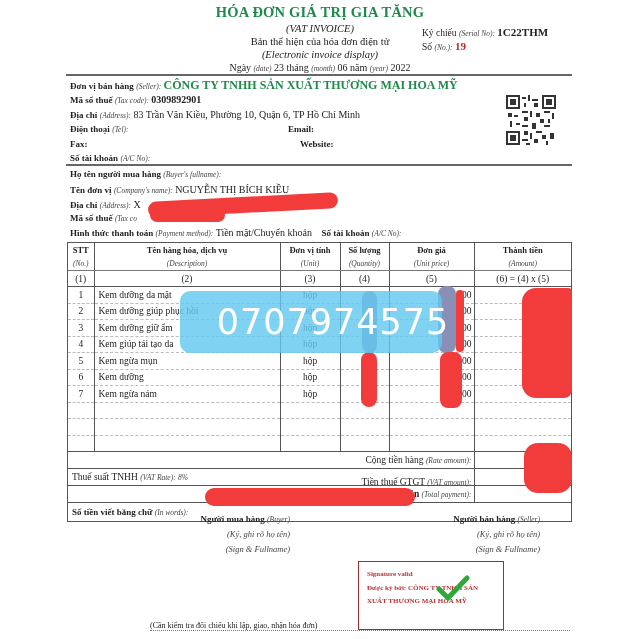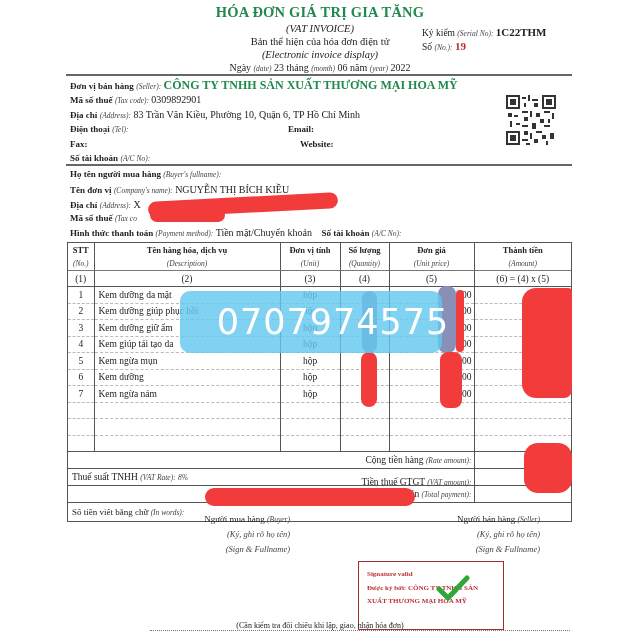--- a/index.html
+++ b/index.html
@@ -1,21 +1,21 @@
 <!DOCTYPE html>
 <html><head>
 <meta charset="utf-8">
 <style>
   * { box-sizing: border-box; margin: 0; padding: 0; }
   html, body { width: 639px; height: 639px; background: #ffffff; overflow: hidden; }
   body { position: relative; font-family: "Liberation Serif", "DejaVu Serif", serif; color: #222; }
 
   .abs { position: absolute; }
   .i { font-style: italic; font-size: 7.5px; color: #444; }
-  .b { font-weight: normal; }
+  .b { font-weight: bold; }
 
   
   .title { left: 150px; top: 4px; width: 340px; text-align: center; font-size: 14.5px; font-weight: bold; color: #1f8a4c; letter-spacing: 0.2px; }
   .subtitle { left: 150px; width: 340px; text-align: center; font-size: 10.5px; }
   .subtitle.it { font-style: italic; }
   .serial { left: 422px; font-size: 9.5px; }
   .serial .val { font-weight: bold; font-size: 11px; }
   .serial .red { color: #c0282d; font-weight: bold; font-size: 11px; }
 
   .hr { left: 66px; width: 506px; height: 1.5px; background: #666; }
@@ -42,21 +42,21 @@
   .sum td { border-top: 1.2px solid #555; height: 17px; font-size: 9.5px; }
   .sum td.lbl { text-align: right; padding-right: 2px; }
   .words td { border-top: 1.2px solid #555; height: 18px; font-size: 9px; padding-left: 4px; }
 
   
   .sign { width: 220px; text-align: right; font-size: 9px; }
   .sign .line { height: 15px; }
   .stamp { left: 358px; top: 561px; width: 146px; height: 69px; border: 1.2px solid #9b3030; padding: 6px 8px; font-size: 7px; color: #b33; font-weight: bold; line-height: 13.5px; }
   .stamp .it { font-style: italic; }
 
-  .footer { left: 150px; top: 621px; width: 340px; text-align: center; font-size: 8px; }
+  .footer { left: 150px; top: 621px; width: 340px; text-align: left; font-size: 8px; }
   .dots { left: 150px; top: 630px; width: 420px; border-top: 1px dotted #777; }
 
   
   .banner { left: 180px; top: 291px; width: 262px; height: 62px; background: rgba(100,200,240,0.82); border-radius: 10px; color: #fff; font-family: "DejaVu Sans", sans-serif; font-size: 35px; display: flex; align-items: center; justify-content: center; letter-spacing: 1px; padding-left: 44px; }
   .scrib { background: #f23b3b; border-radius: 12px; }
   .scrib.grey { background: #8890b8; }
 </style>
 </head>
 <body>
 
@@ -70,21 +70,21 @@
   <span>23</span>
   <span>tháng</span>
   <span class="i">(month)</span>
   <span>06</span>
   <span>năm</span>
   <span class="i">(year)</span>
   <span>2022</span>
 </div>
 
 <div class="abs serial" style="top:26px;">
-  <span>Ký kiểm</span>
+  <span>Ký chiếu</span>
   <span class="i">(Serial No):</span>
   <span class="val">1C22THM</span>
 </div>
 <div class="abs serial" style="top:40px;">
   <span>Số</span>
   <span class="i">(No.):</span>
   <span class="red">19</span>
 </div>
 
 <div class="abs hr" style="top:74px;"></div>

